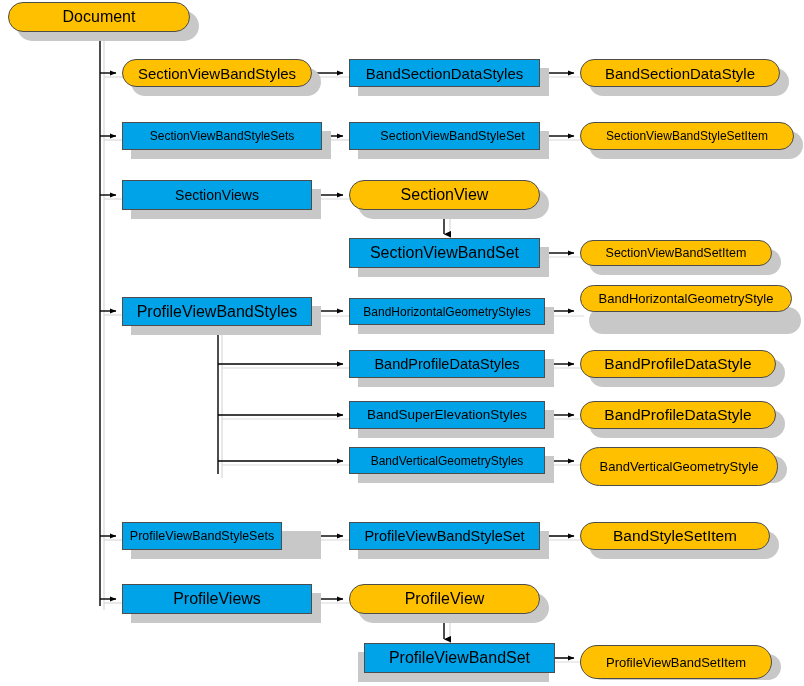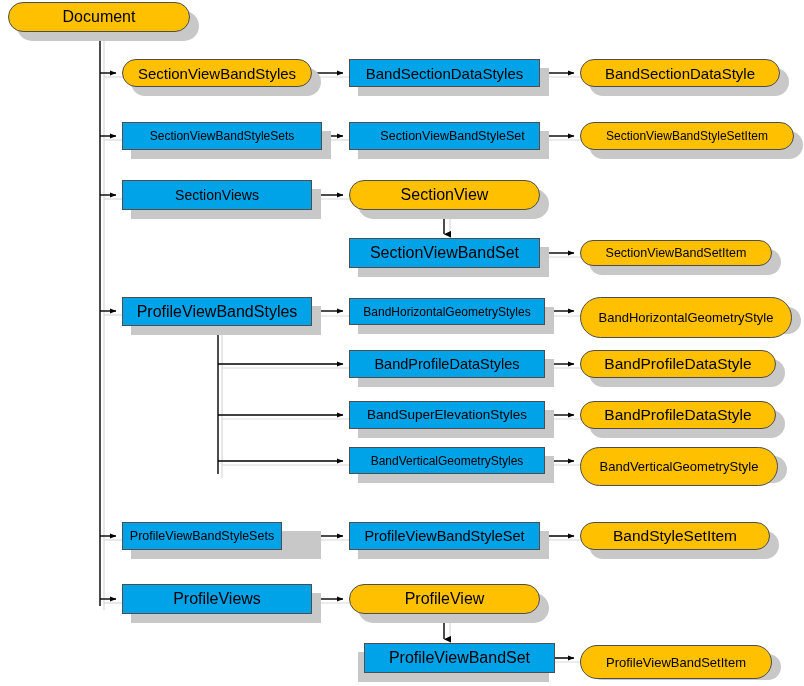--- a/index.html
+++ b/index.html
@@ -190,21 +190,21 @@
       </div>
       <div class="shadow sq" style="left: 131px; top: 306px; width: 190px; height: 29px;"></div>
       <div class="node rect" style="left: 122px; top: 297px; width: 190px; height: 29px;">
         <span class="lbl" style="font-size: 16px;">ProfileViewBandStyles</span>
       </div>
       <div class="shadow sq" style="left: 358px; top: 307px; width: 196px; height: 27px;"></div>
       <div class="node rect" style="left: 349px; top: 298px; width: 196px; height: 27px;">
         <span class="lbl" style="font-size: 12px;">BandHorizontalGeometryStyles</span>
       </div>
       <div class="shadow rd" style="left: 589px; top: 307px; width: 212px; height: 27px;"></div>
-      <div class="node round" style="left: 580px; top: 297px; width: 212px; height: 41px;">
+      <div class="node round" style="left: 580px; top: 285px; width: 212px; height: 27px;">
         <span class="lbl" style="font-size: 13px;">BandHorizontalGeometryStyle</span>
       </div>
       <div class="shadow sq" style="left: 358px; top: 359px; width: 196px; height: 28px;"></div>
       <div class="node rect" style="left: 349px; top: 350px; width: 196px; height: 28px;">
         <span class="lbl" style="font-size: 14.5px;">BandProfileDataStyles</span>
       </div>
       <div class="shadow rd" style="left: 589px; top: 359px; width: 196px; height: 28px;"></div>
       <div class="node round" style="left: 580px; top: 350px; width: 196px; height: 28px;">
         <span class="lbl" style="font-size: 15.5px;">BandProfileDataStyle</span>
       </div>

